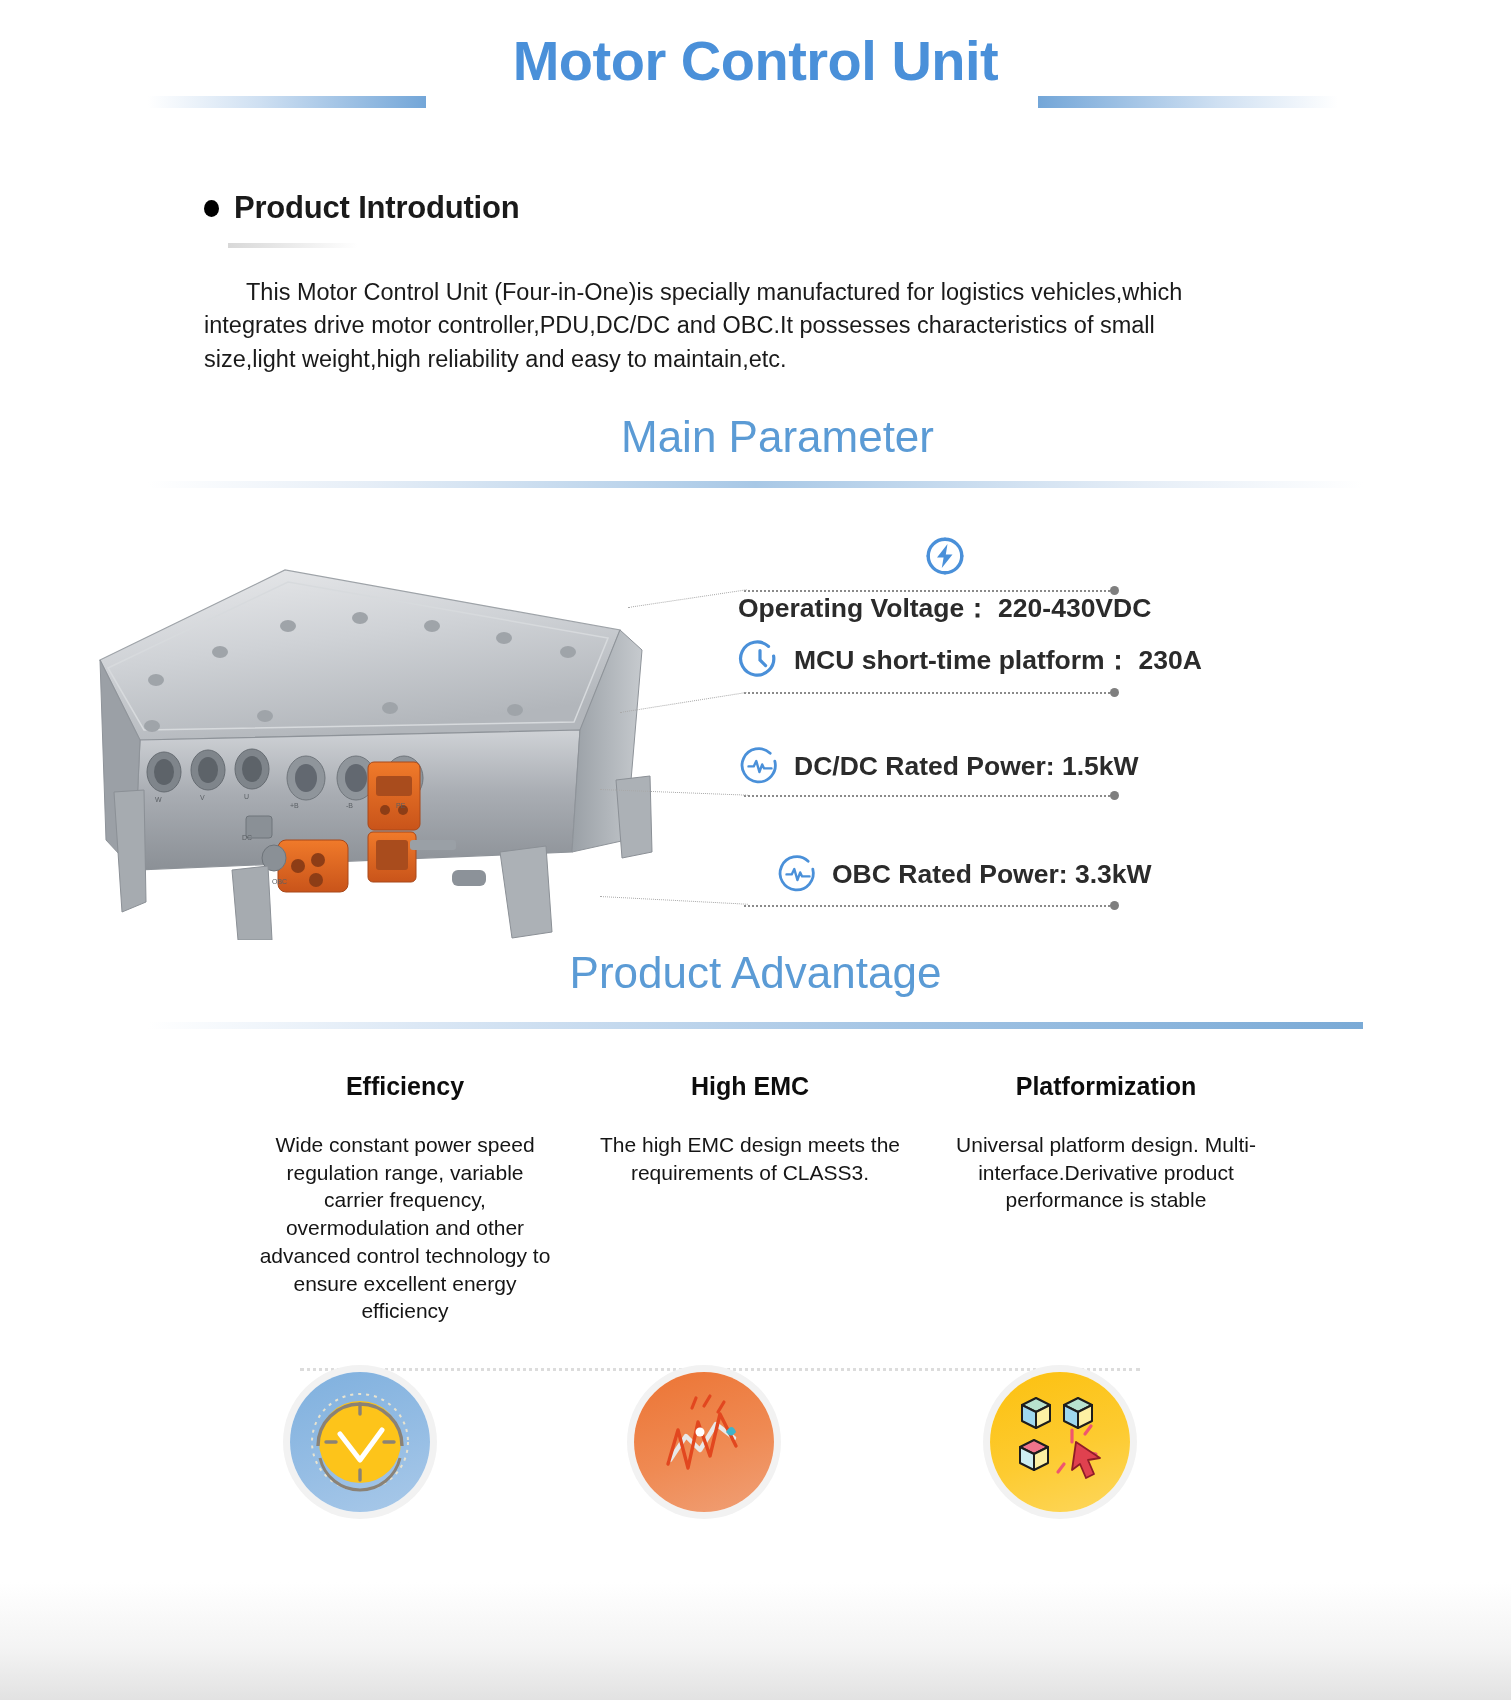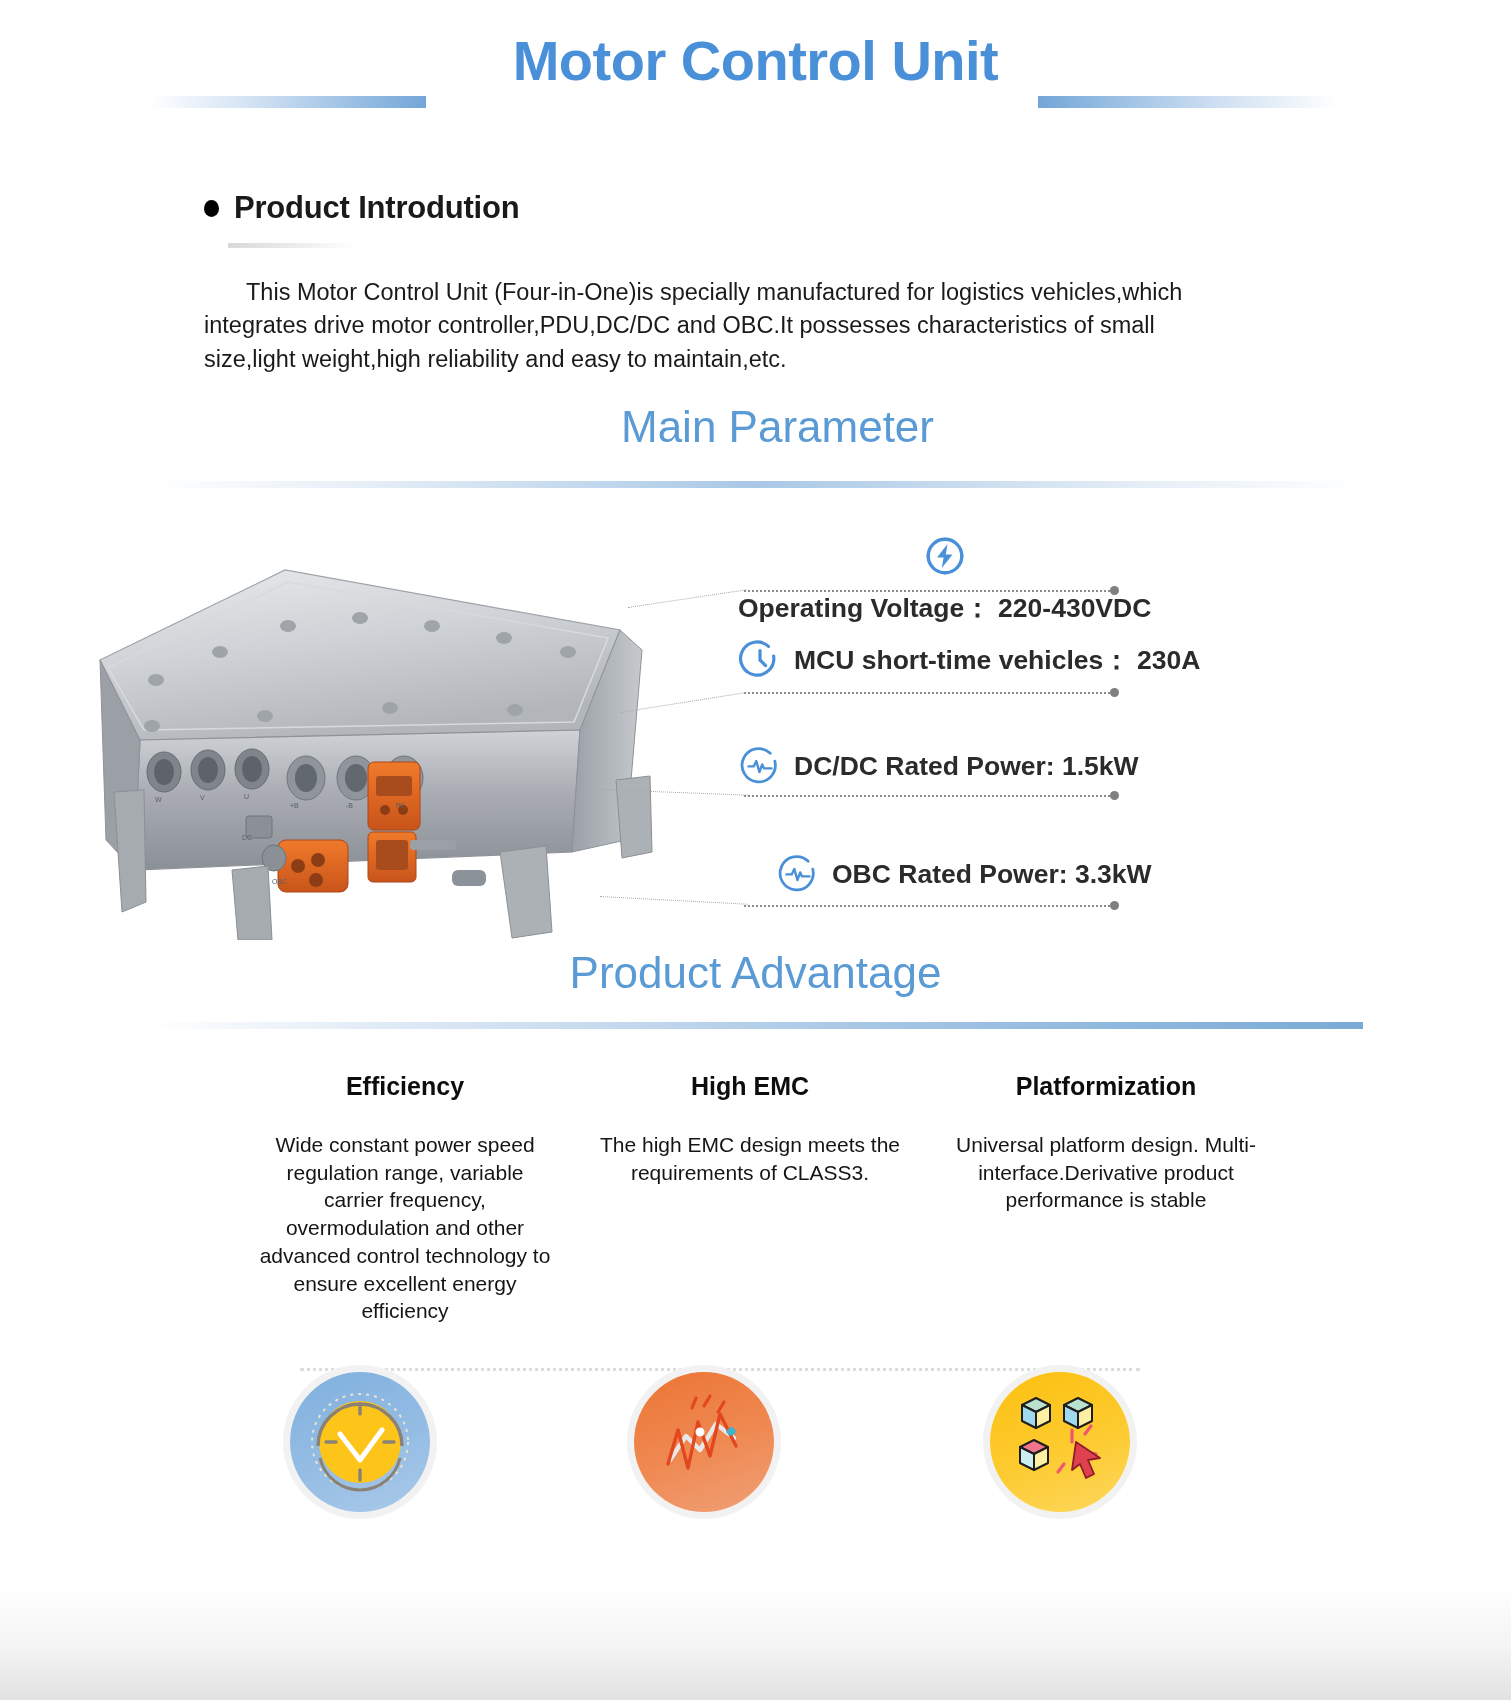--- a/index.html
+++ b/index.html
@@ -72,21 +72,21 @@
     font-size: 23.5px; color: #1a1a1a; line-height: 1.42;
     text-indent: 42px;
   }
 
   
   .sec-title {
     position: absolute;
     width: 1511px; text-align: center;
     color: #5b9bd5; font-size: 44px; font-weight: normal;
   }
-  #secMain { top: 402px; padding-left: 44px; }
+  #secMain { top: 412px; padding-left: 44px; }
   #secAdv  { top: 948px; }
 
   .sec-rule {
     position: absolute; height: 7px; left: 148px; width: 1215px;
   }
   #ruleMain {
     top: 481px;
     background: linear-gradient(to right, #ffffff 0%, #e6eef7 18%, #a8c8e6 50%, #e6eef7 82%, #ffffff 100%);
   }
   #ruleAdv {
@@ -316,21 +316,21 @@
     <span class="param-text">Operating Voltage：  220-430VDC</span>
   </div>
 
   <div class="param" style="left:738px; top:638px;">
     <span class="param-icon">
       <svg width="44" height="44" viewBox="0 0 44 44">
         <path d="M30.5 8.4 A16.6 16.6 0 1 0 35.6 18" fill="none" stroke="#4a90d9" stroke-width="3.2" stroke-linecap="round"></path>
         <path d="M22 12.6 V22 L27.6 27.6" fill="none" stroke="#4a90d9" stroke-width="3.2" stroke-linecap="round"></path>
       </svg>
     </span>
-    <span class="param-text">MCU short-time vehicles：  230A</span>
+    <span class="param-text">MCU short-time platform：  230A</span>
   </div>
 
   <div class="param alt" style="left:738px; top:744px;">
     <span class="param-icon">
       <svg width="44" height="44" viewBox="0 0 44 44">
         <path d="M32.2 9.3 A16.6 16.6 0 1 0 36.8 17.2" fill="none" stroke="#4a90d9" stroke-width="2.8" stroke-linecap="round"></path>
         <path d="M10.5 22.4 h5.2 l2.6 -5.4 l3.1 11 l2.8 -7.6 l1.9 4 h7.4" fill="none" stroke="#4a90d9" stroke-width="2.4" stroke-linejoin="round" stroke-linecap="round"></path>
       </svg>
     </span>
     <span class="param-text">DC/DC Rated Power: 1.5kW</span>

